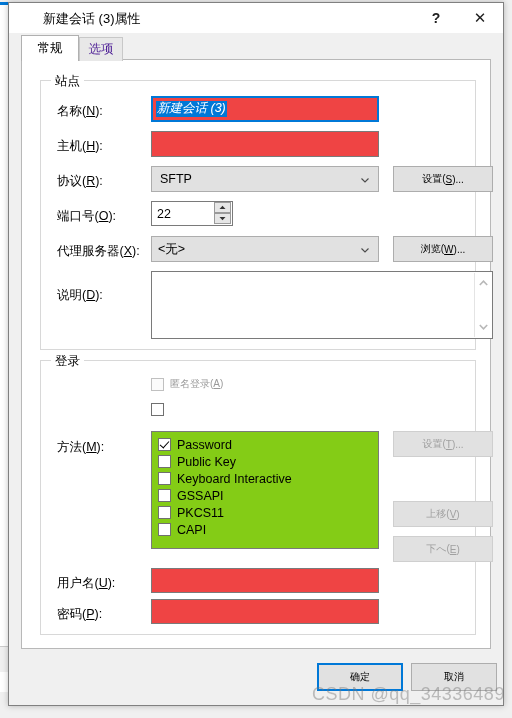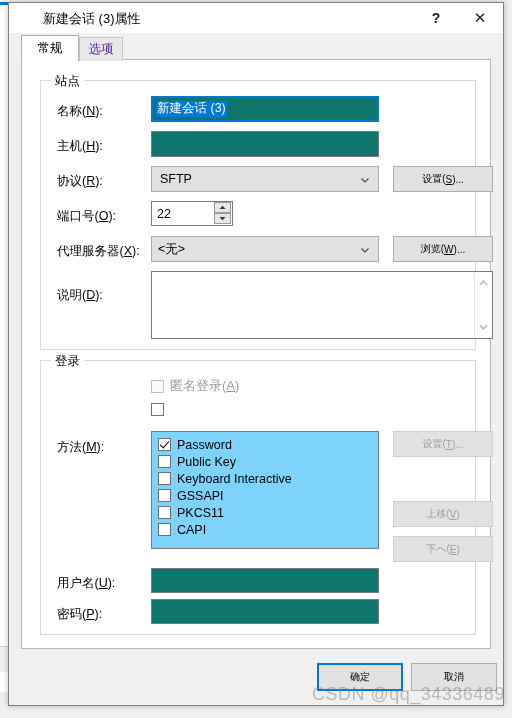--- a/index.html
+++ b/index.html
@@ -174,28 +174,29 @@
     position: absolute;
     font-size: 12.5px;
     color: #000;
     white-space: nowrap;
   }
   .lbl u { text-decoration: underline; }
 
   .tbox {
     position: absolute;
     box-sizing: border-box;
-    background: #0f766e;
+    background: #ef4444;
     border: 1px solid #7a7a7a;
     font-size: 12.5px;
     color: #000;
     line-height: 1;
     display: flex;
     align-items: center;
     padding-left: 4px;
+    font-style: italic;
   }
   .tbox.focused {
     border: 2px solid #0078d7;
     padding-left: 3px;
   }
   .sel-text {
     background: #0078d7;
     color: #ffffff;
     padding: 1px 1px 2px 1px;
   }
@@ -294,21 +295,21 @@
     color: #b8b8b8;
   }
   .ta-arrow.top { top: 2px; }
   .ta-arrow.bot { bottom: 2px; }
 
   
   .cb-row {
     position: absolute;
     display: flex;
     align-items: center;
-    font-size: 13px;
+    font-size: 10px;
     color: #000;
     white-space: nowrap;
   }
   .cb {
     width: 13px; height: 13px;
     box-sizing: border-box;
     border: 1px solid #707070;
     background: #ffffff;
     margin-right: 6px;
     position: relative;
@@ -323,21 +324,21 @@
     border-width: 0 1.6px 1.6px 0;
     transform: rotate(42deg);
   }
   .cb-row.disabled { color: #9a9a9a; }
   .cb-row.disabled .cb { border-color: #c0c0c0; background: #fbfbfb; }
 
   
   .listbox {
     position: absolute;
     box-sizing: border-box;
-    background: #7dd3fc;
+    background: #84cc16;
     border: 1px solid #7a7a7a;
     padding: 4px 0 0 6px;
   }
   .list-item {
     display: flex;
     align-items: center;
     height: 17px;
     font-size: 12.5px;
     color: #000;
   }

